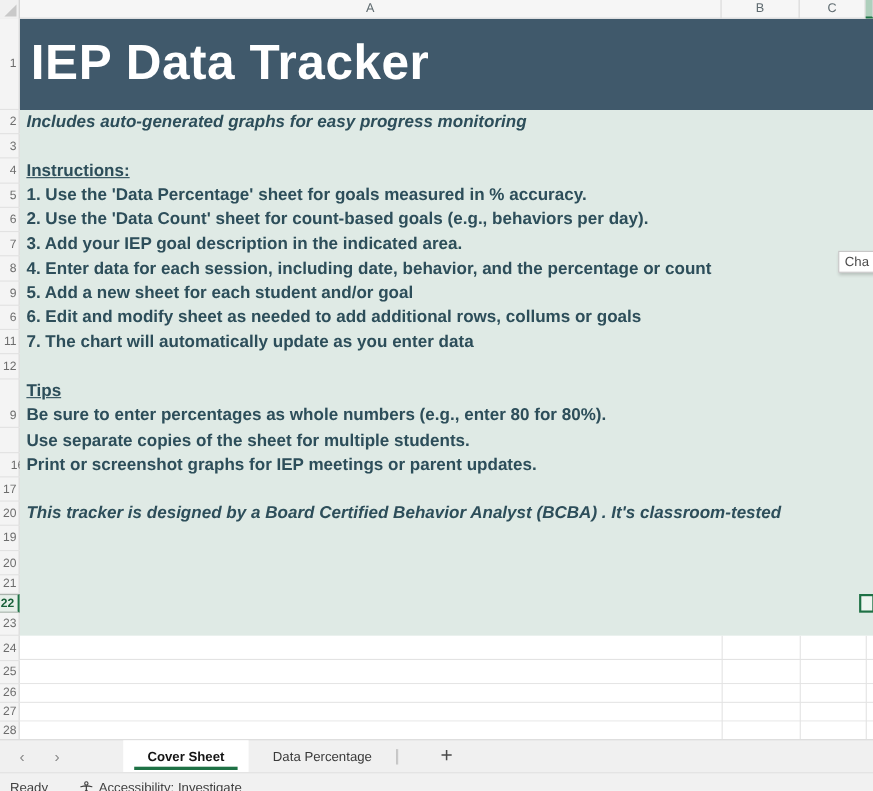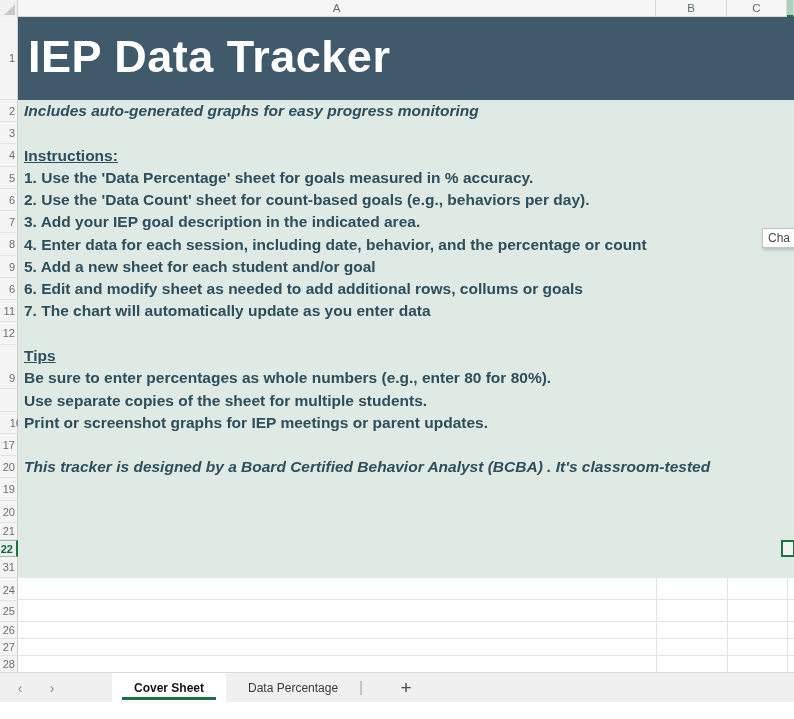--- a/index.html
+++ b/index.html
@@ -80,21 +80,21 @@
       <div class="rowhdr" style="top: 328px; height: 22px; margin-left: 20px;">13</div>
       <div class="rowhdr" style="top: 350px; height: 22px;">9</div>
       <div class="rowhdr" style="top: 372px; height: 23px; padding-left: 44px;">15</div>
       <div class="rowhdr" style="top: 395px; height: 22px; padding-left: 22px;">16</div>
       <div class="rowhdr" style="top: 417px; height: 22px;">17</div>
       <div class="rowhdr" style="top: 439px; height: 22px;">20</div>
       <div class="rowhdr" style="top: 461px; height: 23px;">19</div>
       <div class="rowhdr" style="top: 484px; height: 22px;">20</div>
       <div class="rowhdr" style="top: 506px; height: 17px;">21</div>
       <div class="rowhdr active" style="top: 523px; height: 17px;">22</div>
-      <div class="rowhdr" style="top: 540px; height: 21px;">31</div>
+      <div class="rowhdr" style="top: 540px; height: 21px;">23</div>
       <div class="rowhdr" style="top: 562px; height: 22px;">24</div>
       <div class="rowhdr" style="top: 583px; height: 22px;">25</div>
       <div class="rowhdr" style="top: 605px; height: 17px;">26</div>
       <div class="rowhdr" style="top: 622px; height: 17px;">27</div>
       <div class="rowhdr" style="top: 639px; height: 17px;">28</div>
     </div>
 
   <div class="body">
     <div class="mint"></div>
     <div id="whitegrid">
@@ -142,14 +142,26 @@
         <div class="tab active">Cover Sheet</div>
         <div class="tab">Data Percentage</div>
         <div class="tabsep"></div>
         <div class="tabsep"></div>
       </div>
     <div class="addsheet">
         <span>+</span>
       </div>
   </div>
 
+  <div class="statusbar">
+    <div class="inner">
+      <span class="ready">Ready</span>
+      <span class="acc">
+        <svg width="13" height="13" viewBox="0 0 13 13">
+          <circle cx="6.5" cy="2.2" r="1.5" fill="none" stroke="#3f3f3f" stroke-width="1"></circle>
+          <path d="M1.5 5.2 Q6.5 3.6 11.5 5.2 M6.5 5 L6.5 8 M6.5 8 L3.6 12 M6.5 8 L9.4 12" fill="none" stroke="#3f3f3f" stroke-width="1.1" stroke-linecap="round"></path>
+        </svg>
+        <span>Accessibility: Investigate</span>
+      </span>
+    </div>
+  </div>
 
 </div>
 
 </body></html>

